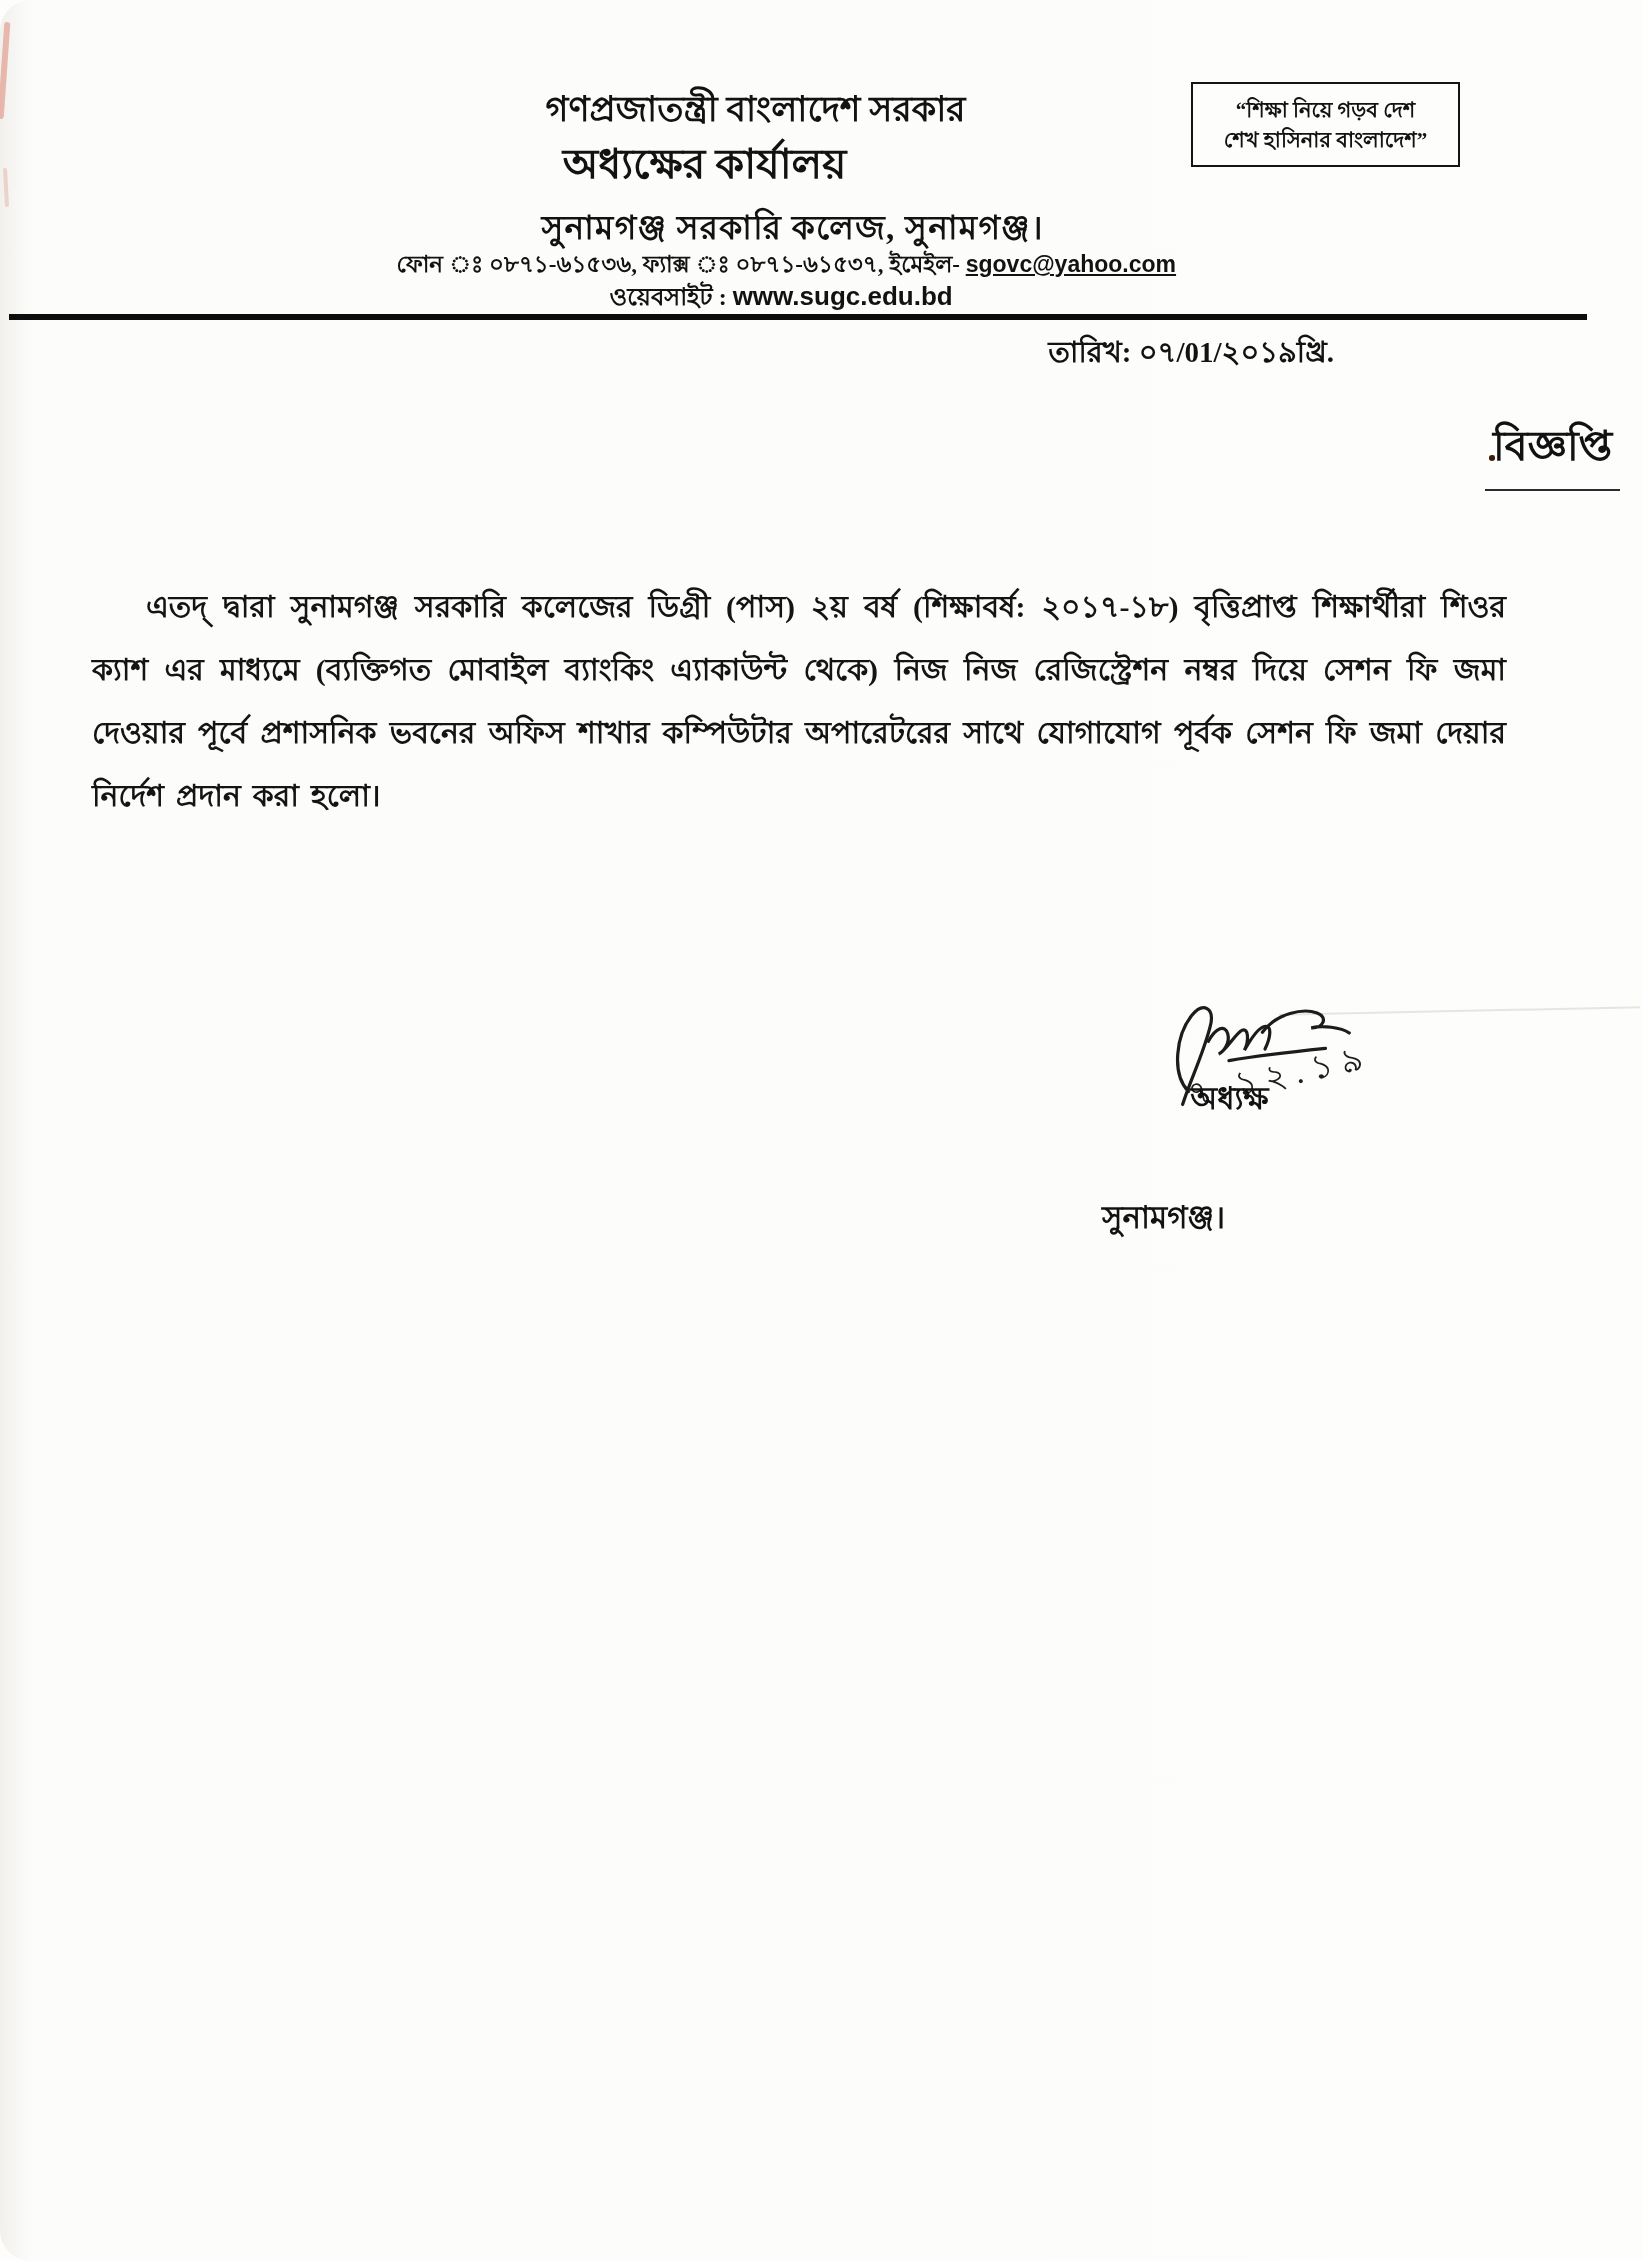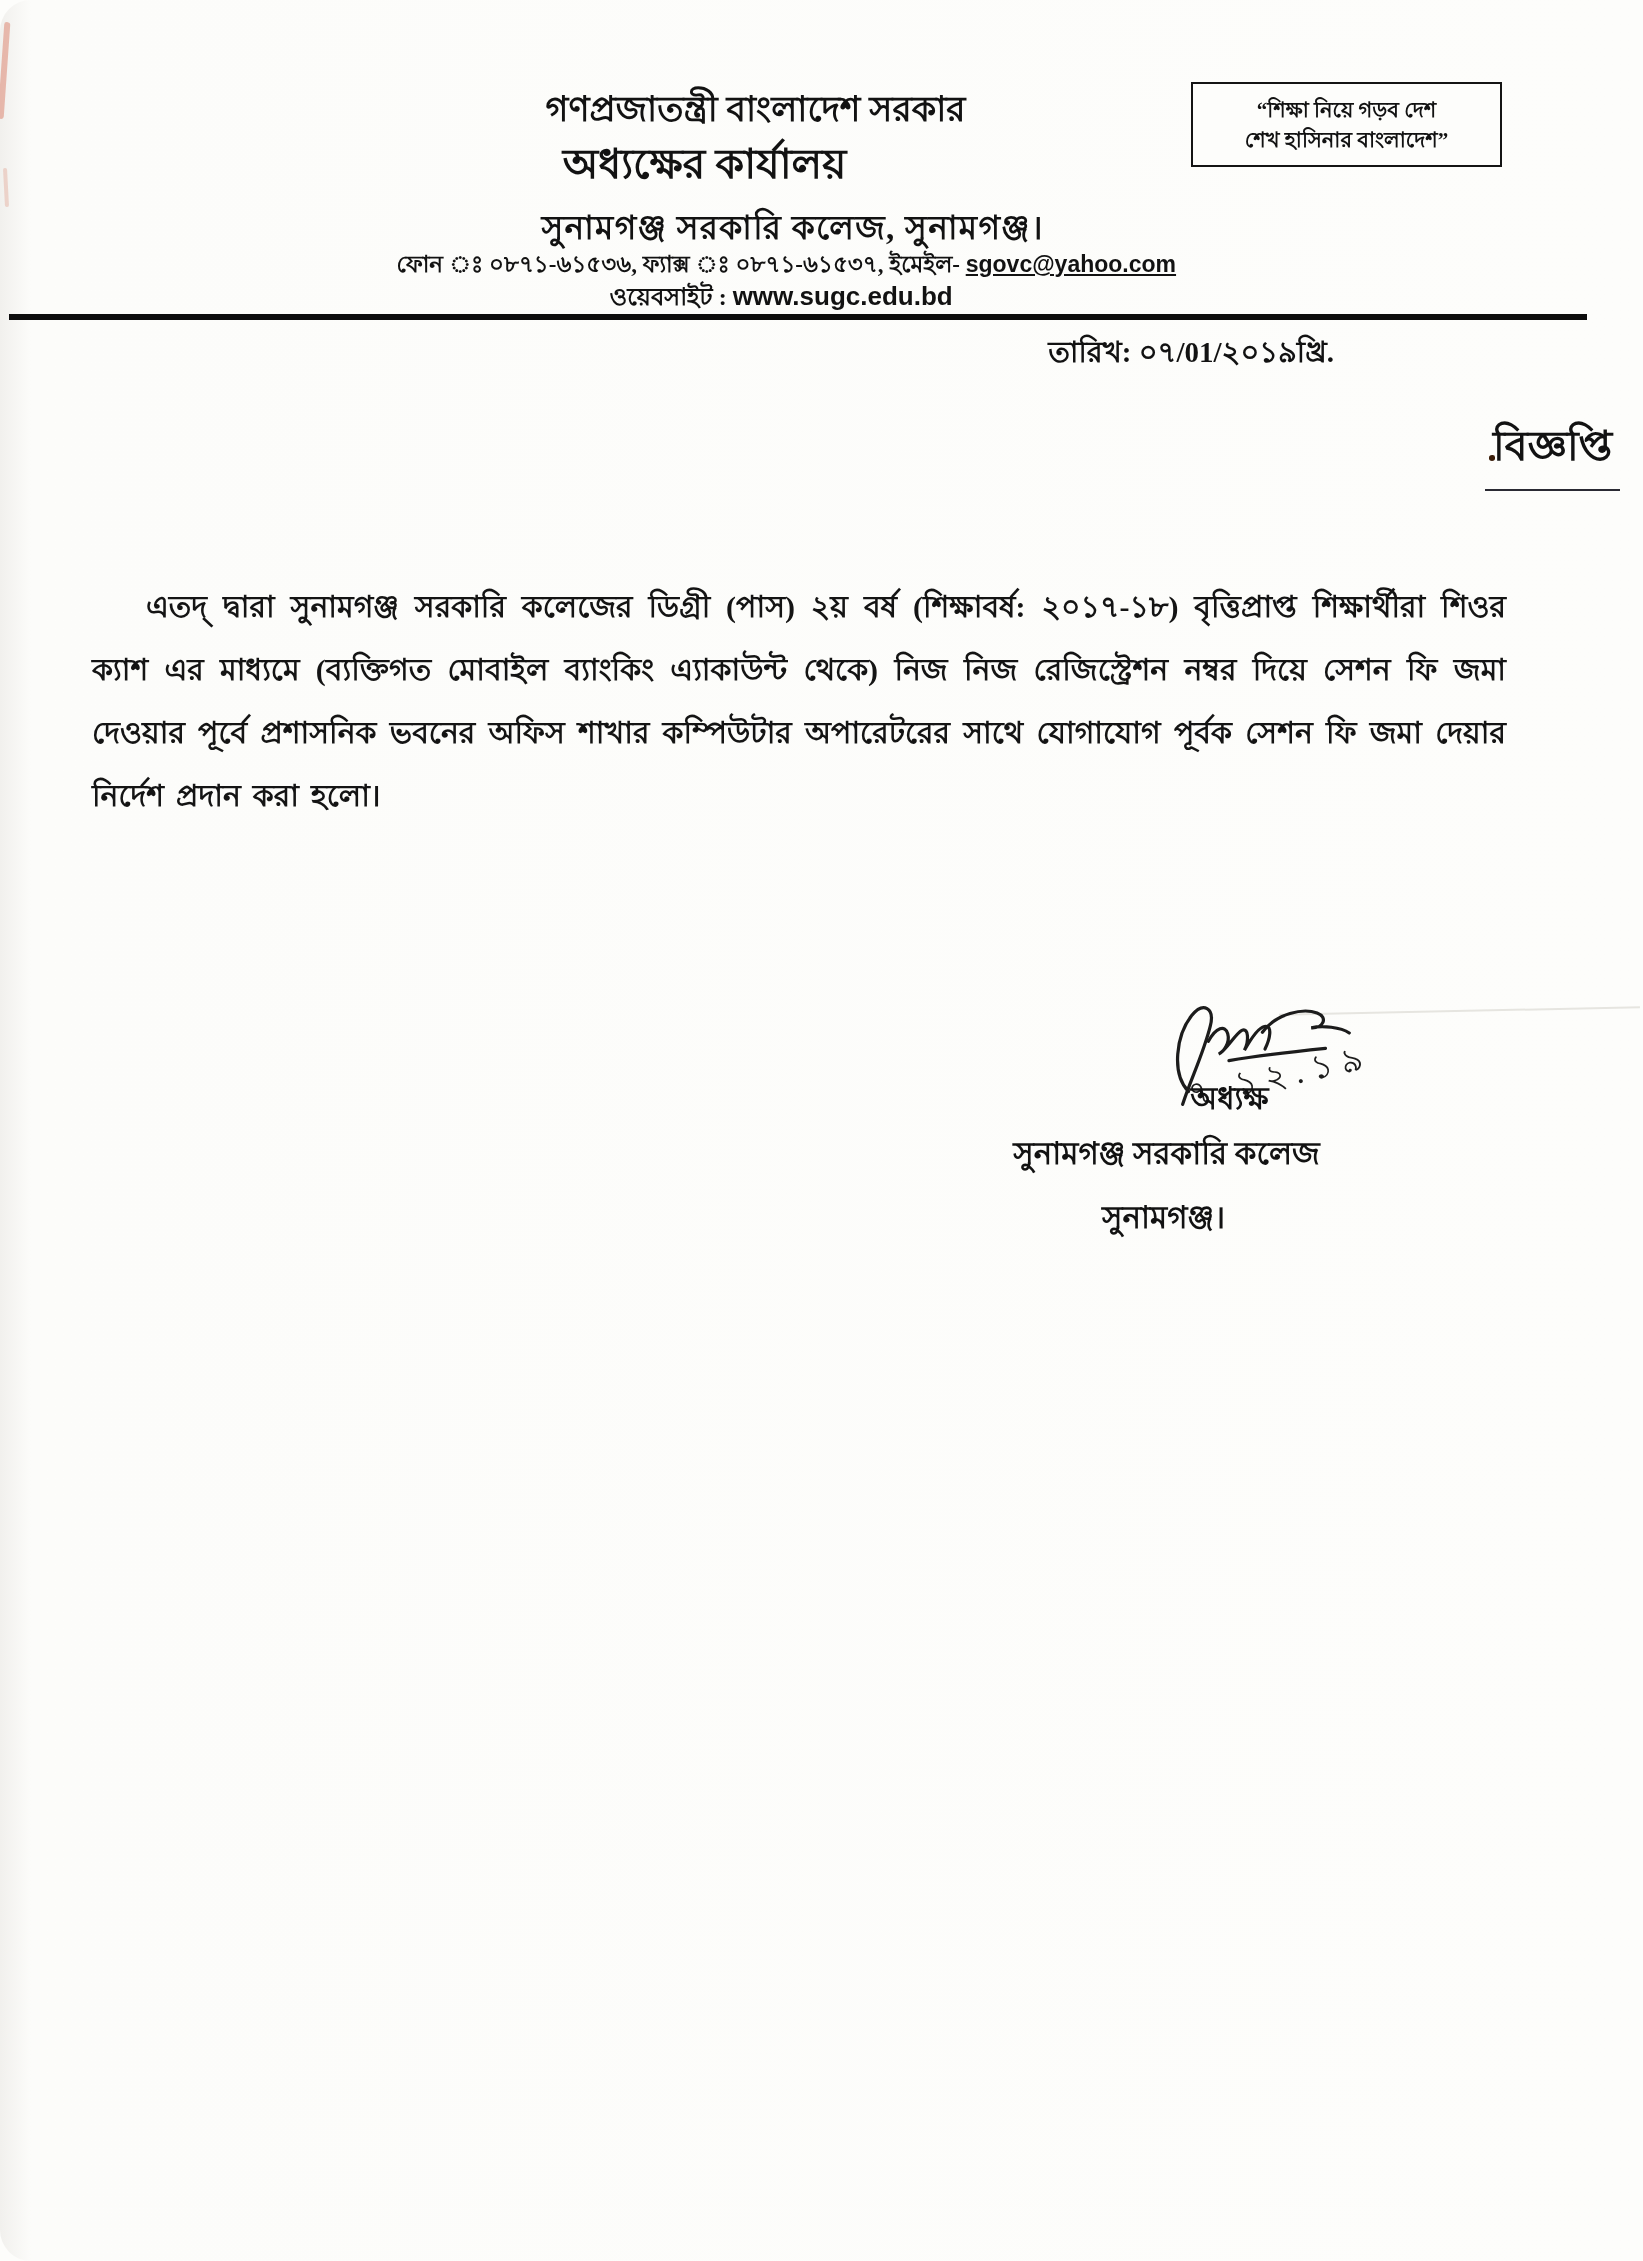--- a/index.html
+++ b/index.html
@@ -23,21 +23,21 @@
   .lh-govt    { top: 82px; font-size: 35px; transform: translateX(-34px); }
   .lh-office  { top: 132px; font-size: 41px; transform: translateX(-85px); }
   .lh-college { top: 191px; font-size: 33px; transform: translateX(3.2px); letter-spacing: 1.3px; margin-top: 11px; }
   .lh-contact { top: 246px; font-size: 23px; font-weight: 700; transform: translateX(-3.2px); }
   .lh-website { top: 278px; font-size: 24px; font-weight: 700; transform: translateX(-8.4px); }
   .email-u { text-decoration: underline; font-family: "Liberation Sans", sans-serif; font-weight: 700; }
   .latin-b { font-family: Liberation Sans, sans-serif; font-weight: 700; font-size: 26px; }
 
   
   .slogan-box {
-    position: absolute; left: 1191px; top: 82px; width: 311px; height: 85px;
+    position: absolute; left: 1191px; top: 82px; width: 269px; height: 85px;
     border: 2.6px solid #141414; box-sizing: border-box;
     display: flex; flex-direction: column; align-items: center; justify-content: center;
     font-size: 21px; font-weight: 700; line-height: 30px; text-align: center;
     background: #fdfdfb;
   }
 
   
   .header-rule { position: absolute; left: 9px; top: 314px; width: 1578px; height: 6.4px; background: #0d0d0d; }
   .date-line { position: absolute; left: 967px; top: 329px; width: 367px; text-align: right; font-size: 29px; font-weight: 700; white-space: nowrap; }
   .title-wrap { position: absolute; left: 0; top: 414px; width: 1579px; text-align: right; margin-left: 41px; }
@@ -117,19 +117,18 @@
     <svg class="sig-scribble" width="206" height="119" viewBox="0 0 320 185" fill="none">
       <g stroke="#1c1c1c" stroke-width="5" stroke-linecap="round" fill="none">
         <path d="M 55 150 C 28 122 36 62 60 32 C 78 10 96 20 89 48 C 78 92 58 132 46 170"></path>
         <path d="M 86 72 C 98 50 112 46 116 60 C 120 74 110 88 102 92 C 114 86 128 60 138 55 C 149 50 149 72 142 86 C 151 70 163 51 173 49 C 187 46 181 70 174 84"></path>
         <path d="M 170 58 C 192 28 234 20 255 28 C 273 35 264 52 246 51 C 263 47 292 50 305 59"></path>
         <path d="M 118 102 C 160 95 220 88 268 83"></path>
       </g>
     </svg>
     <div class="hand-date">৭.১২.১৯</div>
     <div class="sig-line sig-role">অধ্যক্ষ</div>
-    <div class="sig-line sig-org">সুনামগঞ্জ সরকারি কলেজ</div>
     <div class="sig-line sig-place">সুনামগঞ্জ।</div>
   </div>
 
 
 </div>
 
 
 </body></html>

